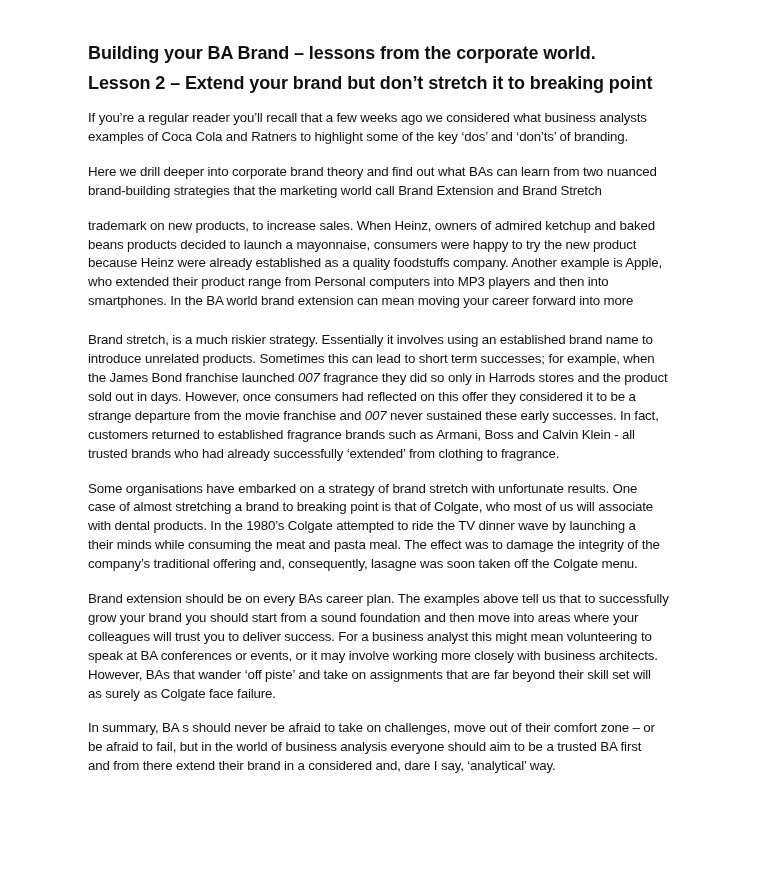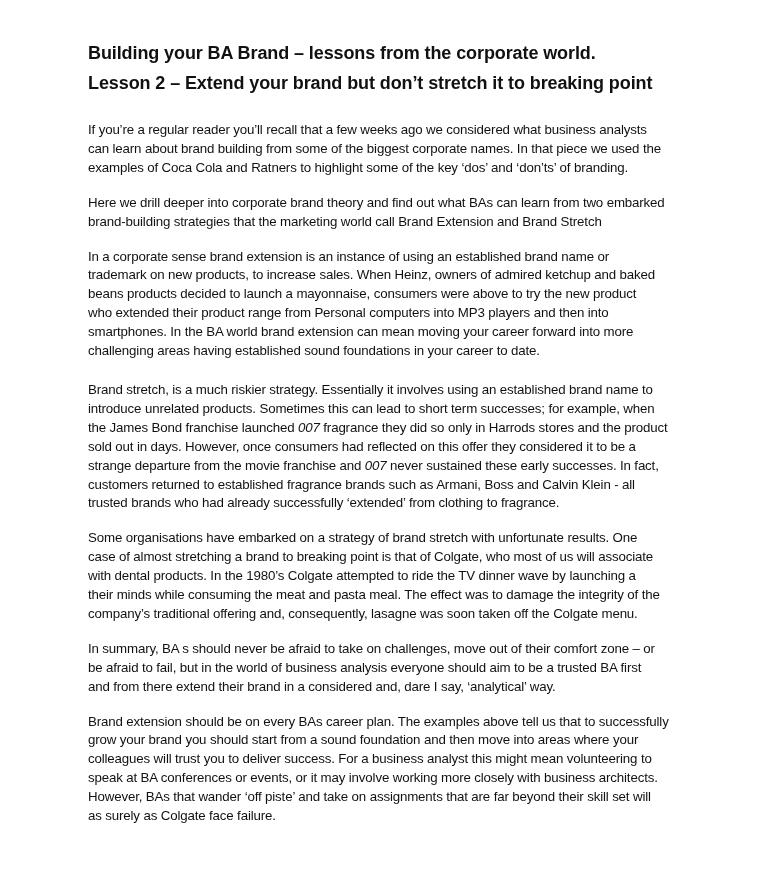--- a/index.html
+++ b/index.html
@@ -4,53 +4,51 @@
   <style>
     html, body { margin: 0; padding: 0; background: #ffffff; }
     body {
       width: 768px; height: 887px; overflow: hidden; position: relative;
       font-family: "Liberation Sans", sans-serif; color: #111111;
     }
     .doc { position: absolute; left: 88px; top: 44px; width: 620px; }
     .title, .lesson {
       font-weight: bold; font-size: 18px; line-height: 19px; margin: 0 0 11px 0; letter-spacing: -0.1px;
     }
-    .lesson { margin-bottom: 28px; }
+    .lesson { margin-bottom: 16px; }
     p.para {
       font-size: 13.3px; line-height: 18.9px; margin: 16px 0 11px 0; letter-spacing: -0.15px;
     }
     p.para.gap-after { margin-bottom: 20px; }
     .line { display: block; white-space: nowrap; }
     em { font-style: italic; }
   </style>
 </head>
 <body>
 
 <div class="doc">
   <div class="title">Building your BA Brand – lessons from the corporate world.</div>
   <div class="lesson">Lesson 2 – Extend your brand but don’t stretch it to breaking point</div>
 
   <p class="para">
     <span class="line">If you’re a regular reader you’ll recall that a few weeks ago we considered what business analysts</span>
-    <span class="line">can learn about brand building from some of the biggest corporate names. In that piece we used the</span>
     <span class="line">examples of Coca Cola and Ratners to highlight some of the key ‘dos’ and ‘don’ts’ of branding.</span>
   </p>
 
   <p class="para">
-    <span class="line">Here we drill deeper into corporate brand theory and find out what BAs can learn from two embarked</span>
+    <span class="line">Here we drill deeper into corporate brand theory and find out what BAs can learn from two nuanced</span>
     <span class="line">brand-building strategies that the marketing world call Brand Extension and Brand Stretch</span>
   </p>
 
   <p class="para gap-after">
-    <span class="line">In a corporate sense brand extension is an instance of using an established brand name or</span>
     <span class="line">trademark on new products, to increase sales. When Heinz, owners of admired ketchup and baked</span>
-    <span class="line">beans products decided to launch a mayonnaise, consumers were above to try the new product</span>
+    <span class="line">beans products decided to launch a mayonnaise, consumers were happy to try the new product</span>
+    <span class="line">because Heinz were already established as a quality foodstuffs company. Another example is Apple,</span>
     <span class="line">who extended their product range from Personal computers into MP3 players and then into</span>
     <span class="line">smartphones. In the BA world brand extension can mean moving your career forward into more</span>
-    <span class="line">challenging areas having established sound foundations in your career to date.</span>
   </p>
 
   <p class="para">
     <span class="line"><span>Brand stretch, is a much riskier strategy. Essentially it involves using an established brand name to</span></span>
     <span class="line"><span>introduce unrelated products. Sometimes this can lead to short term successes; for example, when</span></span>
     <span class="line"><span>the James Bond franchise launched </span><em>007</em><span> fragrance they did so only in Harrods stores and the product</span></span>
     <span class="line"><span>sold out in days. However, once consumers had reflected on this offer they considered it to be a</span></span>
     <span class="line"><span>strange departure from the movie franchise and </span><em>007</em><span> never sustained these early successes. In fact,</span></span>
     <span class="line"><span>customers returned to established fragrance brands such as Armani, Boss and Calvin Klein - all</span></span>
     <span class="line"><span>trusted brands who had already successfully ‘extended’ from clothing to fragrance.</span></span>
@@ -58,26 +56,26 @@
 
   <p class="para">
     <span class="line">Some organisations have embarked on a strategy of brand stretch with unfortunate results. One</span>
     <span class="line">case of almost stretching a brand to breaking point is that of Colgate, who most of us will associate</span>
     <span class="line">with dental products. In the 1980’s Colgate attempted to ride the TV dinner wave by launching a</span>
     <span class="line">their minds while consuming the meat and pasta meal. The effect was to damage the integrity of the</span>
     <span class="line">company’s traditional offering and, consequently, lasagne was soon taken off the Colgate menu.</span>
   </p>
 
   <p class="para">
-    <span class="line">In summary, BA s should never be afraid to take on challenges, move out of their comfort zone – or</span>
-    <span class="line">be afraid to fail, but in the world of business analysis everyone should aim to be a trusted BA first</span>
-    <span class="line">and from there extend their brand in a considered and, dare I say, ‘analytical’ way.</span>
-  </p>
-
-  <p class="para">
     <span class="line">Brand extension should be on every BAs career plan. The examples above tell us that to successfully</span>
     <span class="line">grow your brand you should start from a sound foundation and then move into areas where your</span>
     <span class="line">colleagues will trust you to deliver success. For a business analyst this might mean volunteering to</span>
     <span class="line">speak at BA conferences or events, or it may involve working more closely with business architects.</span>
     <span class="line">However, BAs that wander ‘off piste’ and take on assignments that are far beyond their skill set will</span>
     <span class="line">as surely as Colgate face failure.</span>
   </p>
+
+  <p class="para">
+    <span class="line">In summary, BA s should never be afraid to take on challenges, move out of their comfort zone – or</span>
+    <span class="line">be afraid to fail, but in the world of business analysis everyone should aim to be a trusted BA first</span>
+    <span class="line">and from there extend their brand in a considered and, dare I say, ‘analytical’ way.</span>
+  </p>
 </div>
 
 </body></html>

